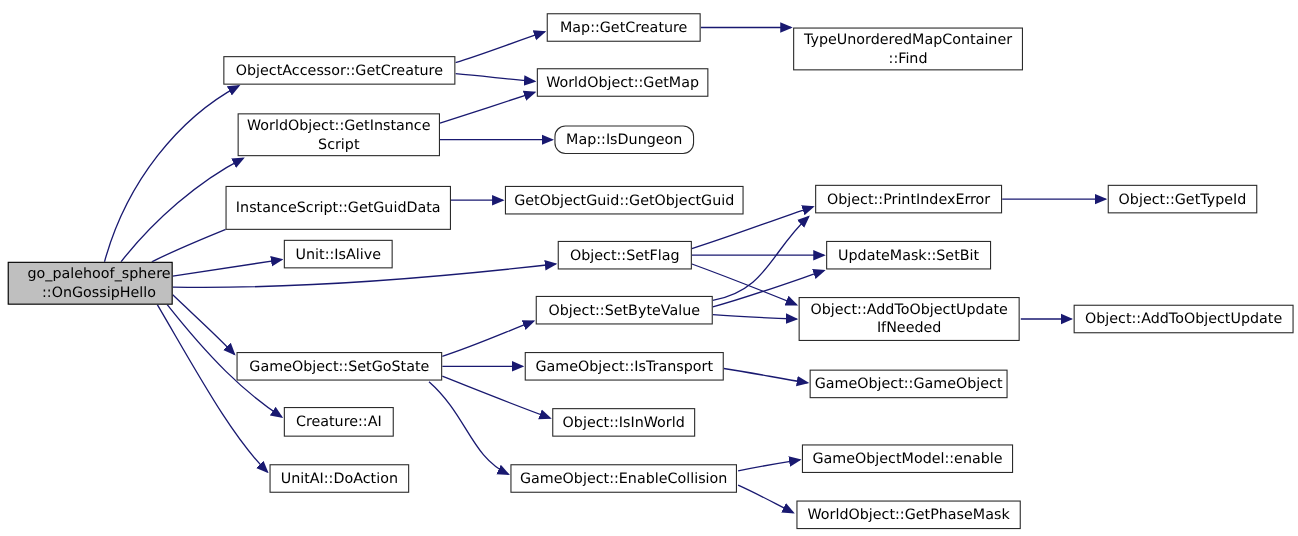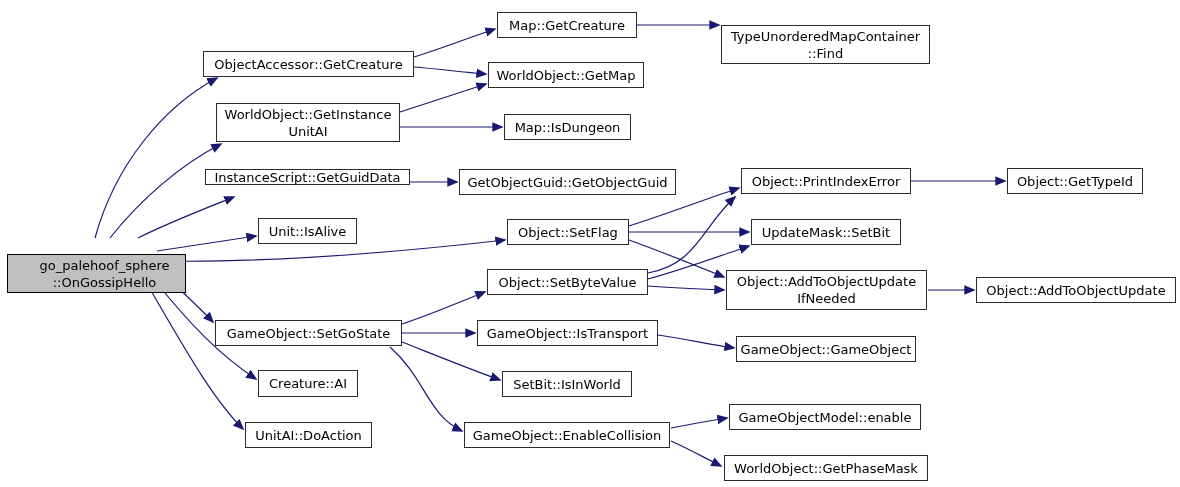--- a/index.html
+++ b/index.html
@@ -84,69 +84,69 @@
         <path d="M 402,324 C 430,315 457,303 485,292" class="edge" marker-end="url(#arrowhead)"></path>
         <path d="M 402,333 C 426,333 450,333 475,333" class="edge" marker-end="url(#arrowhead)"></path>
         <path d="M 402,342 C 435,355 467,368 500,380" class="edge" marker-end="url(#arrowhead)"></path>
         <path d="M 390,347 C 425,378 428,415 462,431" class="edge" marker-end="url(#arrowhead)"></path>
         <path d="M 658,335 C 684,339 709,344 734,348" class="edge" marker-end="url(#arrowhead)"></path>
         <path d="M 671,428 C 691,424 708,421 727,418" class="edge" marker-end="url(#arrowhead)"></path>
         <path d="M 671,441 C 689,449 705,458 721,466" class="edge" marker-end="url(#arrowhead)"></path>
       </g>
   </svg>
   <div id="nodes">
-      <div class="node root" style="left: 7px; top: 254px; width: 179px; height: 39px; padding-left: 16px;">
+      <div class="node root" style="left: 7px; top: 238px; width: 150px; height: 39px; padding-left: 16px;">
         <div>go_palehoof_sphere</div>
         <div>::OnGossipHello</div>
       </div>
       <div class="node" style="left: 203px; top: 51px; width: 211px; height: 26px;">
         <div>ObjectAccessor::GetCreature</div>
       </div>
       <div class="node" style="left: 216px; top: 103px; width: 184px; height: 39px;">
         <div>WorldObject::GetInstance</div>
-        <div>UnitAI</div>
+        <div>Script</div>
       </div>
-      <div class="node" style="left: 205px; top: 169px; width: 205px; height: 16px;">
+      <div class="node" style="left: 205px; top: 169px; width: 205px; height: 40px;">
         <div>InstanceScript::GetGuidData</div>
       </div>
       <div class="node" style="left: 258px; top: 218px; width: 99px; height: 26px;">
         <div>Unit::IsAlive</div>
       </div>
       <div class="node" style="left: 215px; top: 320px; width: 187px; height: 26px;">
         <div>GameObject::SetGoState</div>
       </div>
       <div class="node" style="left: 258px; top: 370px; width: 100px; height: 27px;">
         <div>Creature::AI</div>
       </div>
       <div class="node" style="left: 245px; top: 422px; width: 127px; height: 26px;">
         <div>UnitAI::DoAction</div>
       </div>
       <div class="node" style="left: 497px; top: 12px; width: 140px; height: 26px;">
         <div>Map::GetCreature</div>
       </div>
       <div class="node" style="left: 488px; top: 62px; width: 156px; height: 26px;">
         <div>WorldObject::GetMap</div>
       </div>
-      <div class="node" style="left: 504px; top: 114px; width: 127px; height: 26px;">
+      <div class="node" style="left: 504px; top: 114px; width: 127px; height: 26px; border-radius: 10px;">
         <div>Map::IsDungeon</div>
       </div>
       <div class="node" style="left: 459px; top: 169px; width: 217px; height: 26px;">
         <div>GetObjectGuid::GetObjectGuid</div>
       </div>
       <div class="node" style="left: 507px; top: 219px; width: 122px; height: 26px;">
         <div>Object::SetFlag</div>
       </div>
       <div class="node" style="left: 487px; top: 269px; width: 161px; height: 26px;">
         <div>Object::SetByteValue</div>
       </div>
       <div class="node" style="left: 477px; top: 320px; width: 181px; height: 26px;">
         <div>GameObject::IsTransport</div>
       </div>
       <div class="node" style="left: 502px; top: 371px; width: 130px; height: 26px;">
-        <div>SetBit::IsInWorld</div>
+        <div>Object::IsInWorld</div>
       </div>
       <div class="node" style="left: 464px; top: 422px; width: 206px; height: 26px;">
         <div>GameObject::EnableCollision</div>
       </div>
       <div class="node" style="left: 721px; top: 5px; width: 209px; height: 39px; margin-top: 20px;">
         <div>TypeUnorderedMapContainer</div>
         <div>::Find</div>
       </div>
       <div class="node" style="left: 741px; top: 168px; width: 170px; height: 26px;">
         <div>Object::PrintIndexError</div>

